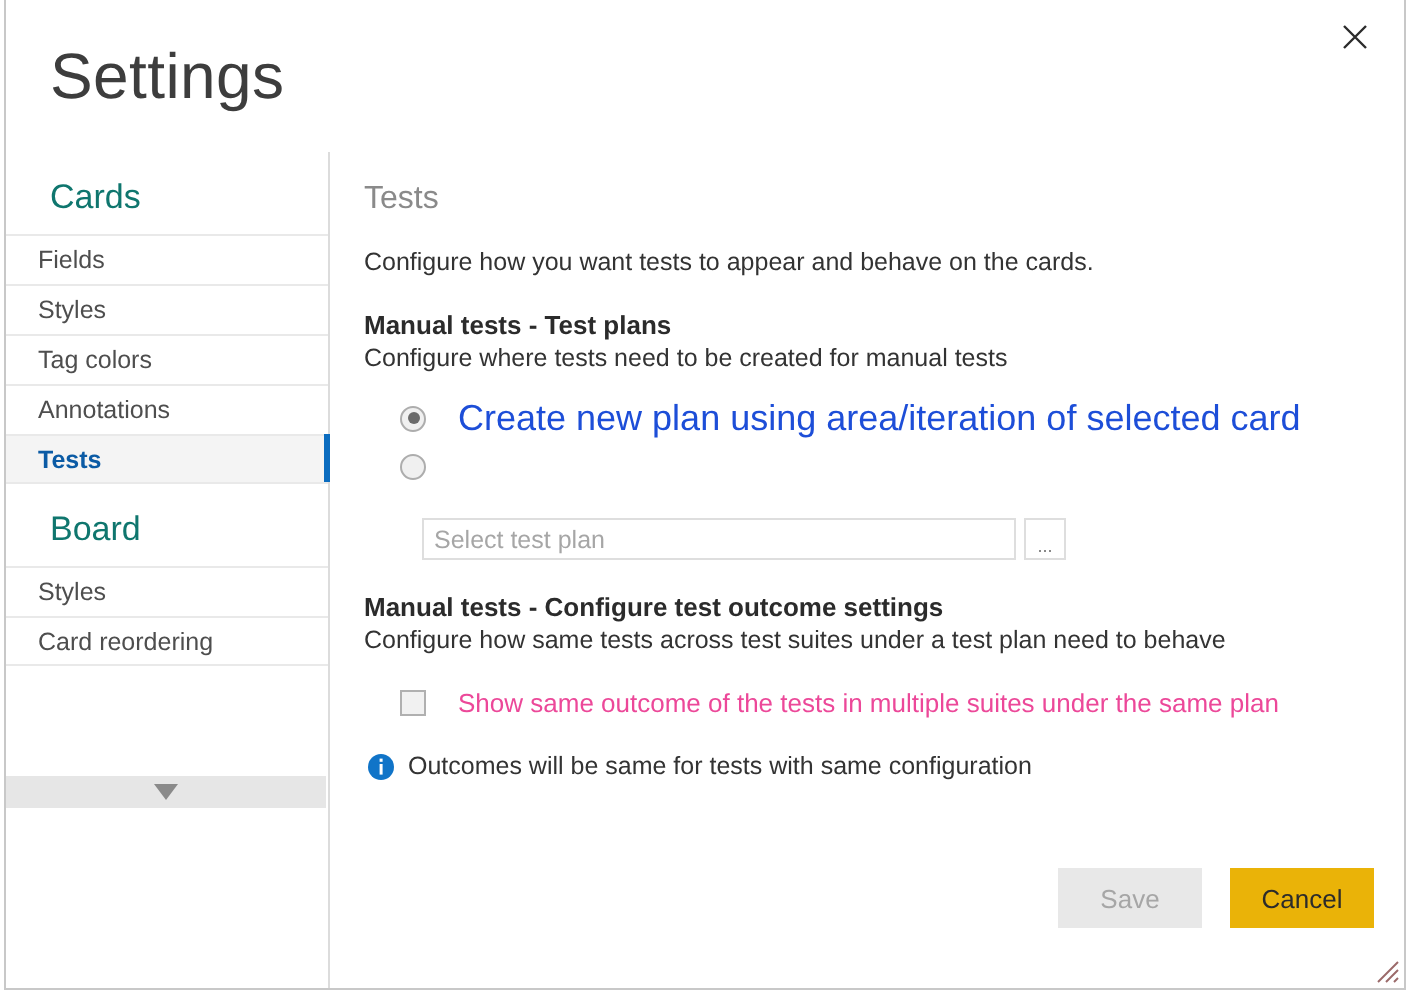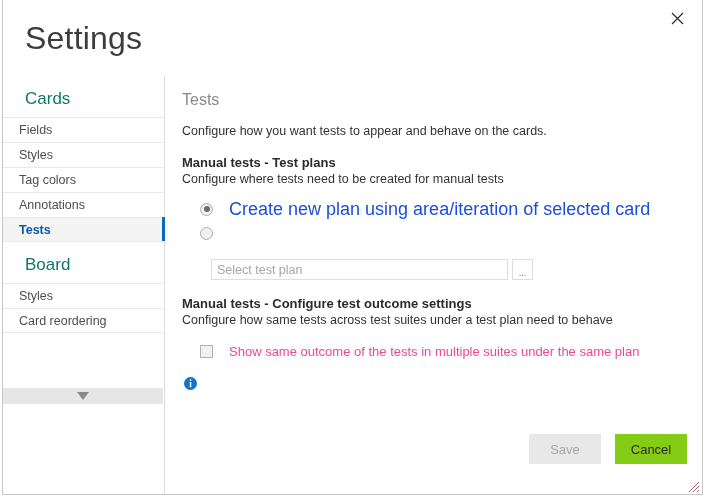--- a/index.html
+++ b/index.html
@@ -292,21 +292,21 @@
     padding: 0;
     cursor: pointer;
   }
   #save-button {
     background: #e8e8e8;
     color: #a6a6a6;
     cursor: default;
     margin-right: 14px;
   }
   #cancel-button {
-    background: #84cc16;
+    background: #eab308;
     color: #2b2b2b;
   }
 
   #resize-grip {
     position: absolute;
     right: 2px;
     bottom: 2px;
     width: 13px;
     height: 13px;
     cursor: nwse-resize;
@@ -391,20 +391,21 @@
     </div>
 
     <div id="info-row">
       <span id="info-icon">
         <svg width="13" height="13" viewBox="0 0 13 13">
           <circle cx="6.5" cy="6.5" r="6.5" fill="#1074c8"></circle>
           <rect x="5.8" y="2.3" width="1.5" height="1.6" fill="#ffffff"></rect>
           <rect x="5.8" y="5.0" width="1.5" height="5.3" fill="#ffffff"></rect>
         </svg>
       </span>
+      <span id="info-text">Outcomes will be same for tests with same configuration</span>
     </div>
   </div>
 
   <div id="footer">
     <button class="dlg-button" id="save-button">Save</button>
     <button class="dlg-button" id="cancel-button">Cancel</button>
   </div>
 
   <div id="resize-grip">
     <svg width="13" height="13" viewBox="0 0 13 13">

